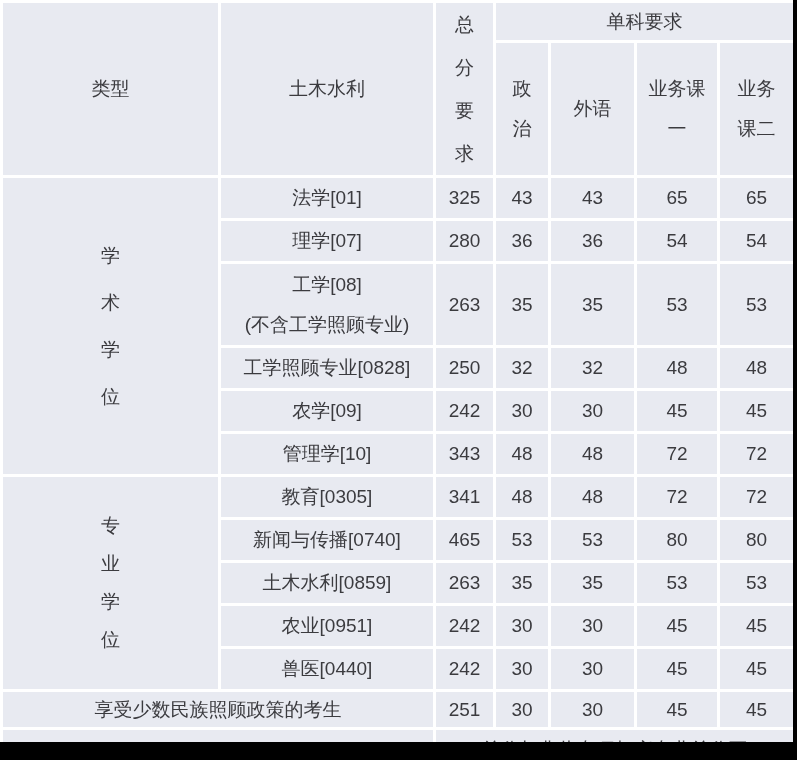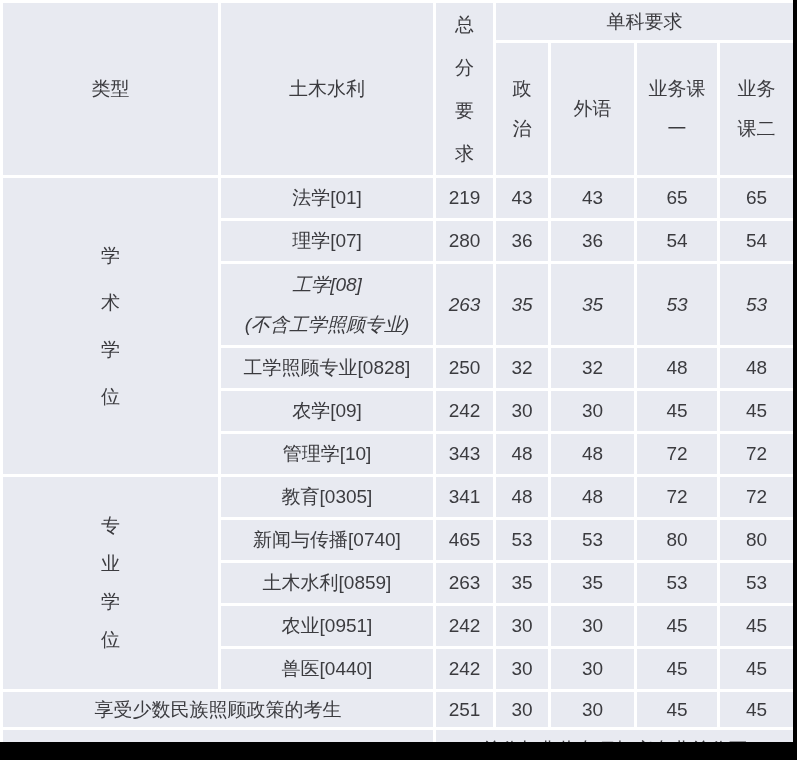--- a/index.html
+++ b/index.html
@@ -27,21 +27,21 @@
     font-size: 19px;
     font-weight: normal;
     vertical-align: middle;
     text-align: center;
     padding: 0;
     overflow: hidden;
   }
   tr.h-head1 { height: 36px; }
   tr.h-head2 { height: 120px; }
   tbody tr    { height: 38px; }
-  tr.tall     { height: 84px; font-style: italic; }
+  tr.tall     { height: 84px; }
   tr.last     { height: 78px; }
   .vstack { white-space: pre-line; line-height: 43px; }
   .vlabel-a { white-space: pre-line; line-height: 47px; }
   .vlabel-b { white-space: pre-line; line-height: 38px; }
   .name-cell { text-align: left; padding-left: 7px; white-space: pre-line; line-height: 40px; }
   .left-cell { text-align: left; padding-left: 7px; margin-top: 12px; }
   .note-cell { text-align: left; padding-left: 55px; white-space: pre-line; line-height: 40px; }
   .head2 { white-space: pre-line; line-height: 40px; }
   .black-right {
     position: absolute; top: 0; right: 0;
@@ -87,21 +87,21 @@
       </tr>
     </thead>
     <tbody>
 
       <tr>
         <td rowspan="6" class="vlabel-a">学
 术
 学
 位</td>
         <td class="name-cell">法学[01]</td>
-        <td>219</td>
+        <td>325</td>
         <td>43</td>
         <td>43</td>
         <td>65</td>
         <td>65</td>
       </tr>
       <tr>
         <td class="name-cell">理学[07]</td>
         <td>280</td>
         <td>36</td>
         <td>36</td>

